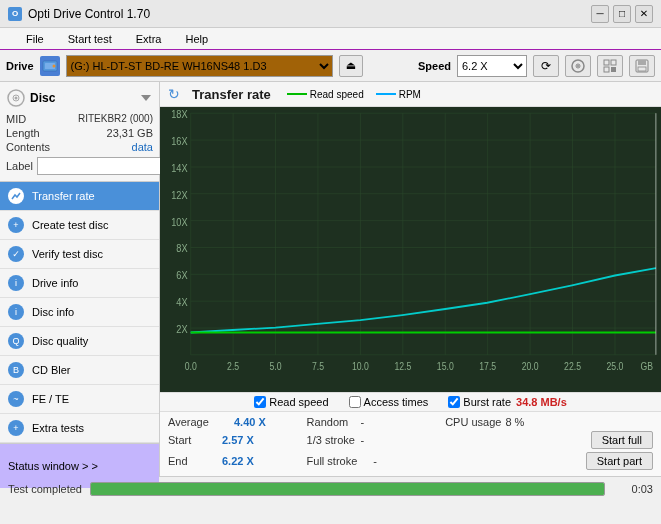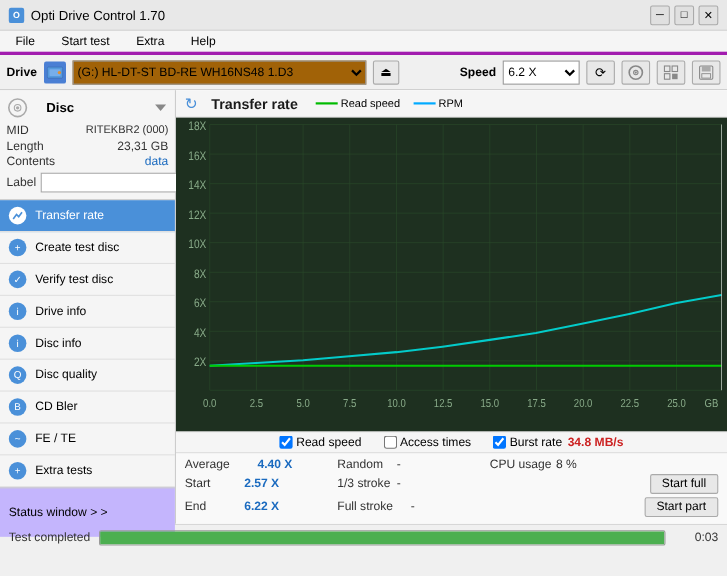--- a/index.html
+++ b/index.html
@@ -54,22 +54,22 @@
       font-size: 10px;
       cursor: pointer;
       border-radius: 2px;
     }
     
     #menu-bar {
       background: #f5f5f5;
       height: 22px;
       display: flex;
       align-items: center;
-      padding: 0 8px;
-      border-bottom: 3px solid #a21caf;
+      padding: 0 20px;
+      border-bottom: 1px solid #a21caf;
       gap: 12px;
     }
     .menu-item {
       padding: 2px 6px;
       cursor: pointer;
       font-size: 11px;
     }
     
     #drive-bar {
       background: #f0f0f0;
@@ -143,21 +143,21 @@
       flex-direction: column;
     }
     
     #disc-panel {
       padding: 6px;
       border-bottom: 1px solid #ccc;
     }
     #disc-panel-header {
       display: flex;
       align-items: center;
-      gap: 16px;
+      gap: 4px;
       margin-bottom: 4px;
     }
     #disc-icon {
       width: 20px;
       height: 20px;
     }
     .disc-row {
       display: flex;
       justify-content: space-between;
       padding: 1px 0;

